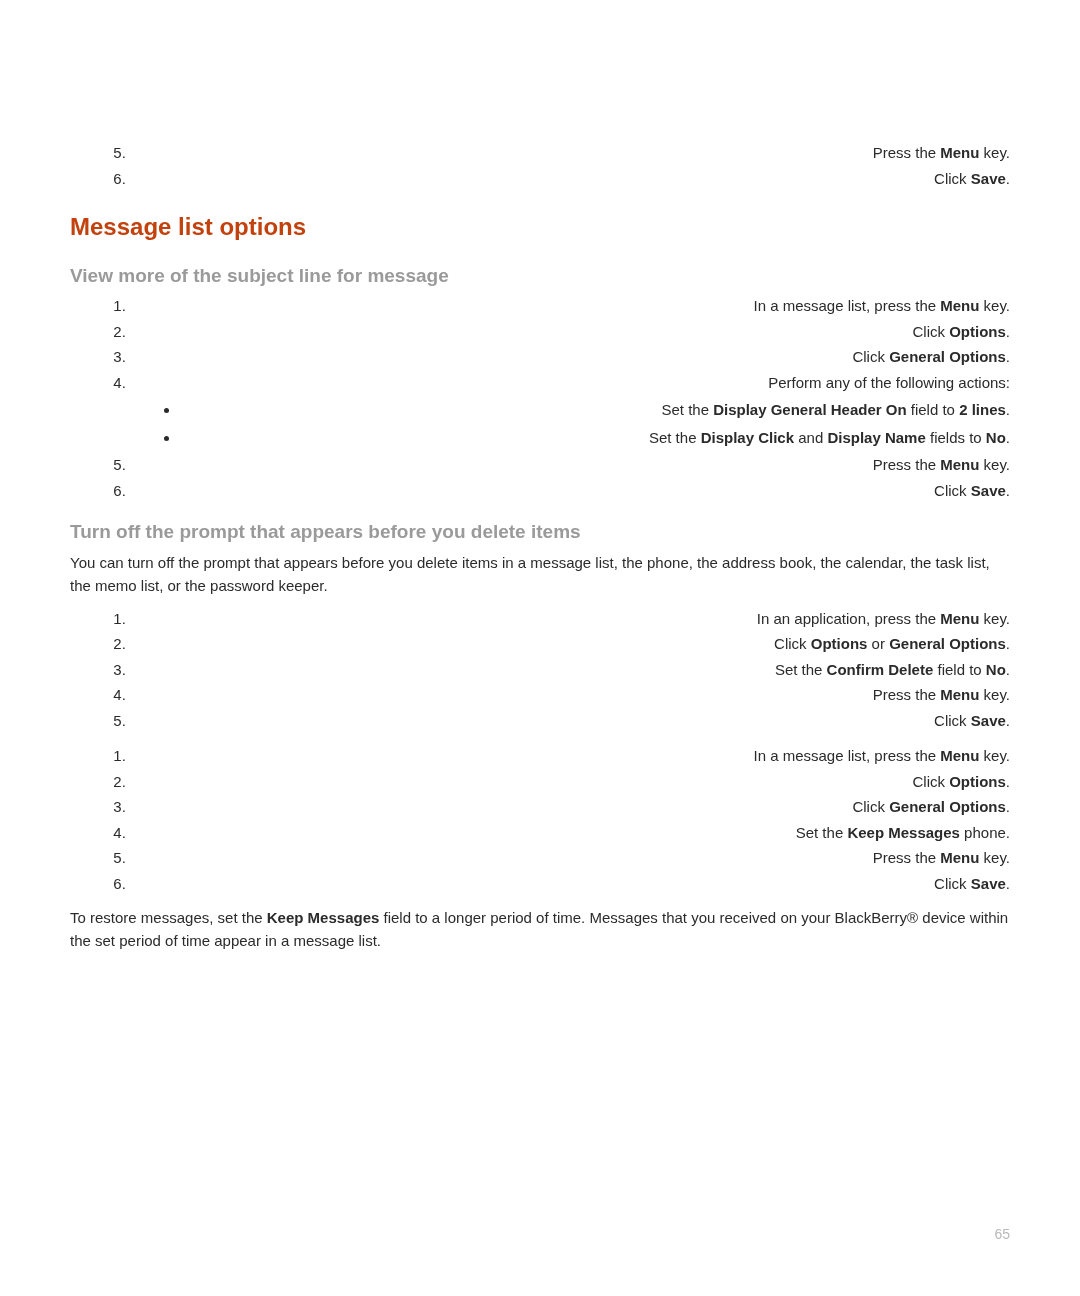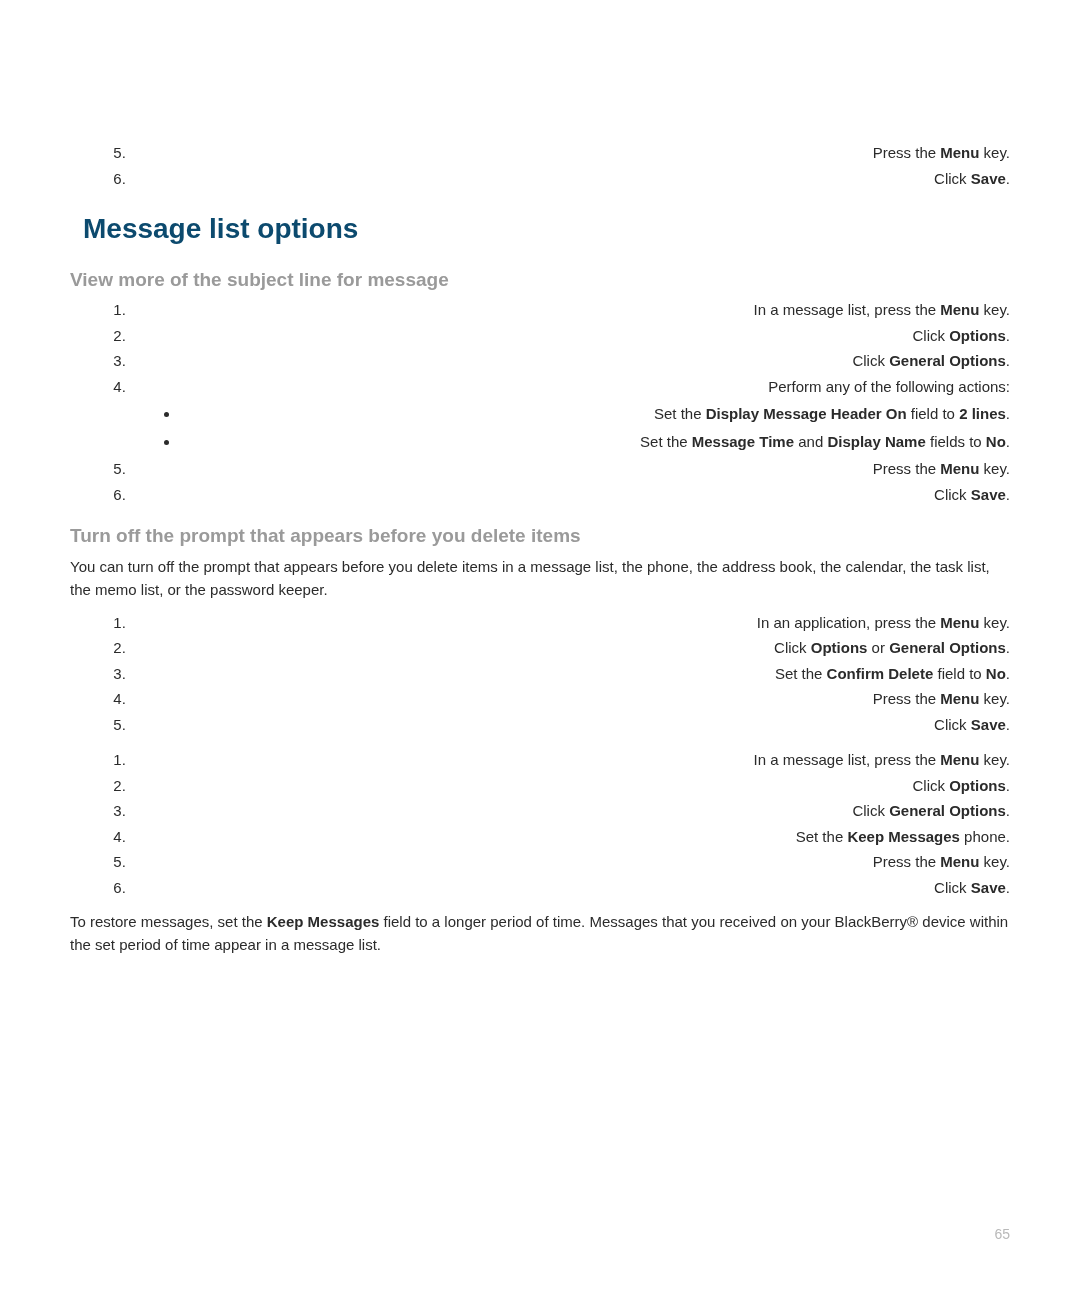--- a/index.html
+++ b/index.html
@@ -42,24 +42,24 @@
   }
   b { font-weight: 700; }
   .note {
     font-size: 15px;
     line-height: 1.6;
     color: #2b2b2b;
     margin: 6px 0 12px 0;
   }
   .note-label { font-weight: 700; }
   h2.section-title {
-    font-size: 28px;
+    font-size: 24px;
     font-weight: 700;
-    color: #0c4a6e;
-    margin: 22px 0 24px 13px;
+    color: #c2410c;
+    margin: 22px 0 24px 0;
   }
   h3.sub-title {
     font-size: 19px;
     font-weight: 700;
     color: #9a9a9a;
     margin: 18px 0 6px 0;
   }
   p.body {
     font-size: 15px;
     line-height: 1.55;
@@ -99,24 +99,24 @@
     <li>
       <span>Click </span><b>Options</b><span>.</span>
     </li>
     <li>
       <span>Click </span><b>General Options</b><span>.</span>
     </li>
     <li>
       <span>Perform any of the following actions:</span>
       <ul class="sub">
         <li>
-          <span>Set the </span><b>Display Message Header On</b><span> field to </span><b>2 lines</b><span>.</span>
+          <span>Set the </span><b>Display General Header On</b><span> field to </span><b>2 lines</b><span>.</span>
         </li>
         <li>
-          <span>Set the </span><b>Message Time</b><span> and </span><b>Display Name</b><span> fields to </span><b>No</b><span>.</span>
+          <span>Set the </span><b>Display Click</b><span> and </span><b>Display Name</b><span> fields to </span><b>No</b><span>.</span>
         </li>
       </ul>
     </li>
     <li>
       <span>Press the </span><b>Menu</b><span> key.</span>
     </li>
     <li>
       <span>Click </span><b>Save</b><span>.</span>
     </li>
   </ol>

